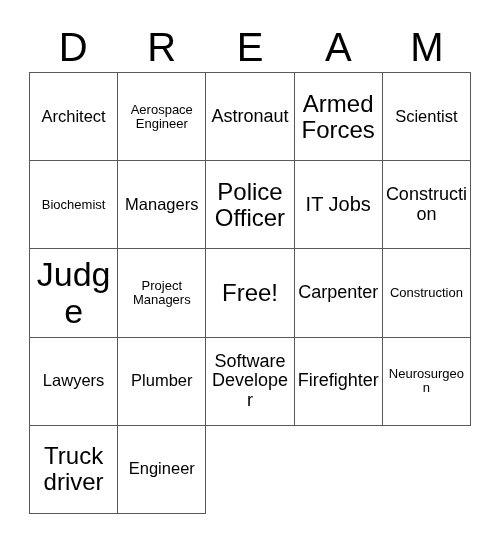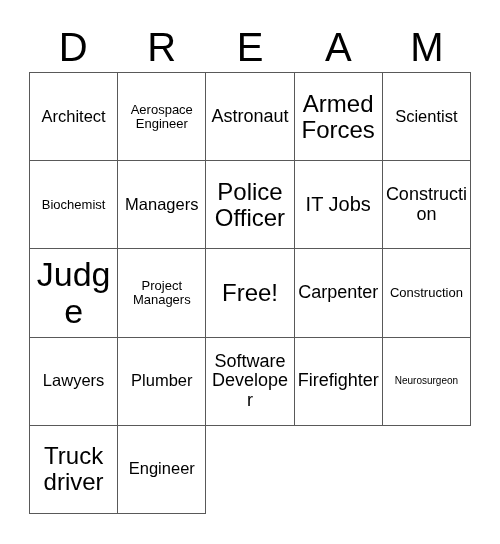--- a/index.html
+++ b/index.html
@@ -76,21 +76,21 @@
   }
   .cell-text {
     display: block;
     line-height: 1.08;
     color: #000000;
     word-wrap: break-word;
     max-width: 100%;
   }
 
   
-  .fs-xs   { font-size: 10px; }
+  .fs-xs   { font-size: 13px; }
   .fs-sm   { font-size: 13px; }
   .fs-md   { font-size: 18px; }
   .fs-lg   { font-size: 16.5px; }
   .fs-2xl  { font-size: 24px; }
   .fs-3xl  { font-size: 20px; }
   .fs-4xl  { font-size: 34px; }
 </style>
 </head>
 <body>
 

